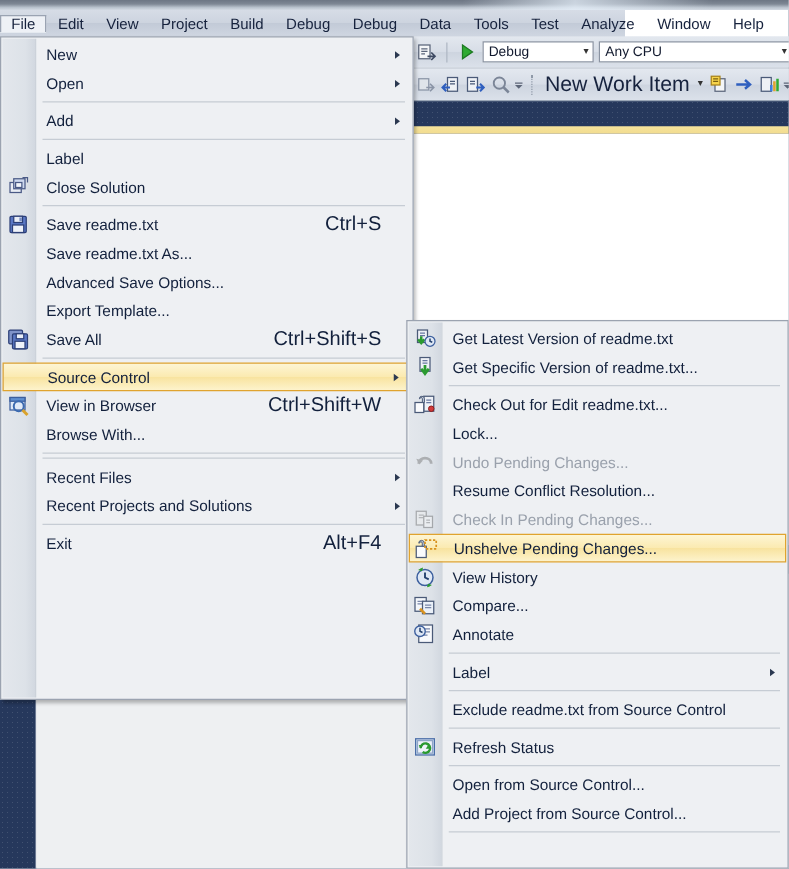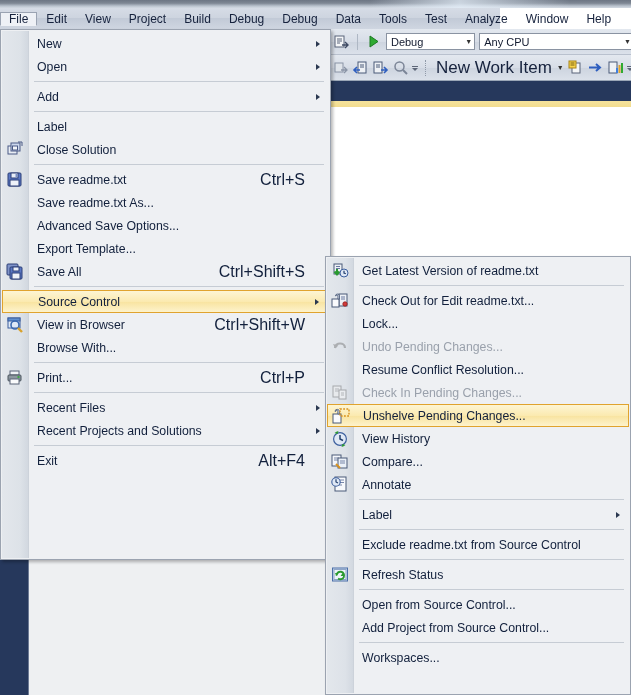--- a/index.html
+++ b/index.html
@@ -421,34 +421,20 @@
             </svg>
           </span>
         </span>
         <span class="lbl">View in Browser</span>
         <span class="acc">Ctrl+Shift+W</span>
       </div>
       <div class="mi">
         <span class="lbl">Browse With...</span>
       </div>
       <div class="sep"></div>
-      <div class="mi">
-        <span class="ico">
-          <span class="ic">
-            <svg width="18" height="17" viewBox="0 0 18 17">
-              <rect x="4" y="2" width="9" height="4" fill="#f1f3f6" stroke="#5a6578"></rect>
-              <rect x="2" y="6" width="13" height="6" rx="1" fill="#8d979f" stroke="#4a545f"></rect>
-              <rect x="4" y="10" width="9" height="5" fill="#fafbfc" stroke="#5a6578"></rect>
-              <rect x="11.5" y="7.2" width="2" height="1.6" fill="#2faa32"></rect>
-            </svg>
-          </span>
-        </span>
-        <span class="lbl">Print...</span>
-        <span class="acc">Ctrl+P</span>
-      </div>
       <div class="sep"></div>
       <div class="mi">
         <span class="lbl">Recent Files</span>
         <span class="arrow"></span>
       </div>
       <div class="mi">
         <span class="lbl">Recent Projects and Solutions</span>
         <span class="arrow"></span>
       </div>
       <div class="sep"></div>
@@ -468,20 +454,33 @@
               <line x1="5" y1="4.5" x2="9" y2="4.5" stroke="#6878a0"></line>
               <line x1="5" y1="6.5" x2="9" y2="6.5" stroke="#6878a0"></line>
               <path d="M6 7 L6 12 M3.5 9.5 L6 12.5 L8.5 9.5" fill="none" stroke="#2a9a30" stroke-width="2"></path>
               <circle cx="13" cy="11" r="4" fill="#dfe8f5" stroke="#3c5f9e"></circle>
               <path d="M13 8.8 L13 11 L14.8 11.8" fill="none" stroke="#23406e" stroke-width="1.2"></path>
             </svg>
           </span>
         </span>
         <span class="lbl">Get Latest Version of readme.txt</span>
       </div>
+      <div class="mi">
+        <span class="ico">
+          <span class="ic">
+            <svg width="18" height="17" viewBox="0 0 18 17">
+              <rect x="5" y="1" width="8" height="11" fill="#eef1f6" stroke="#4a5a78"></rect>
+              <line x1="7" y1="3.5" x2="11" y2="3.5" stroke="#6878a0"></line>
+              <line x1="7" y1="5.5" x2="11" y2="5.5" stroke="#6878a0"></line>
+              <path d="M9 7 L9 12 M6 10 L9 14 L12 10" fill="none" stroke="#2a9a30" stroke-width="2.2"></path>
+            </svg>
+          </span>
+        </span>
+        <span class="lbl">Get Specific Version of readme.txt...</span>
+      </div>
       <div class="sep"></div>
       <div class="mi">
         <span class="ico">
           <span class="ic">
             <svg width="18" height="17" viewBox="0 0 18 17">
               <rect x="8" y="2" width="8" height="12" fill="#eef1f6" stroke="#4a5a78"></rect>
               <line x1="10" y1="5" x2="14" y2="5" stroke="#6878a0"></line>
               <line x1="10" y1="7" x2="14" y2="7" stroke="#6878a0"></line>
               <rect x="1" y="7" width="7" height="8" fill="#fafbfd" stroke="#4a5a78"></rect>
               <path d="M4.5 4 a2 2 0 0 1 4 0 v3 h-1.6 v-3 a1 1 0 0 0 -2 0 z" fill="#c8d0de" stroke="#4a5a78" stroke-width=".8"></path>
@@ -602,18 +601,15 @@
         <span class="lbl">Refresh Status</span>
       </div>
       <div class="sep"></div>
       <div class="mi">
         <span class="lbl">Open from Source Control...</span>
       </div>
       <div class="mi">
         <span class="lbl">Add Project from Source Control...</span>
       </div>
       <div class="sep"></div>
-      <div class="mi">
-        <span class="lbl">Workspaces...</span>
-      </div>
     </div>
 
 </div>
 
 </body></html>

